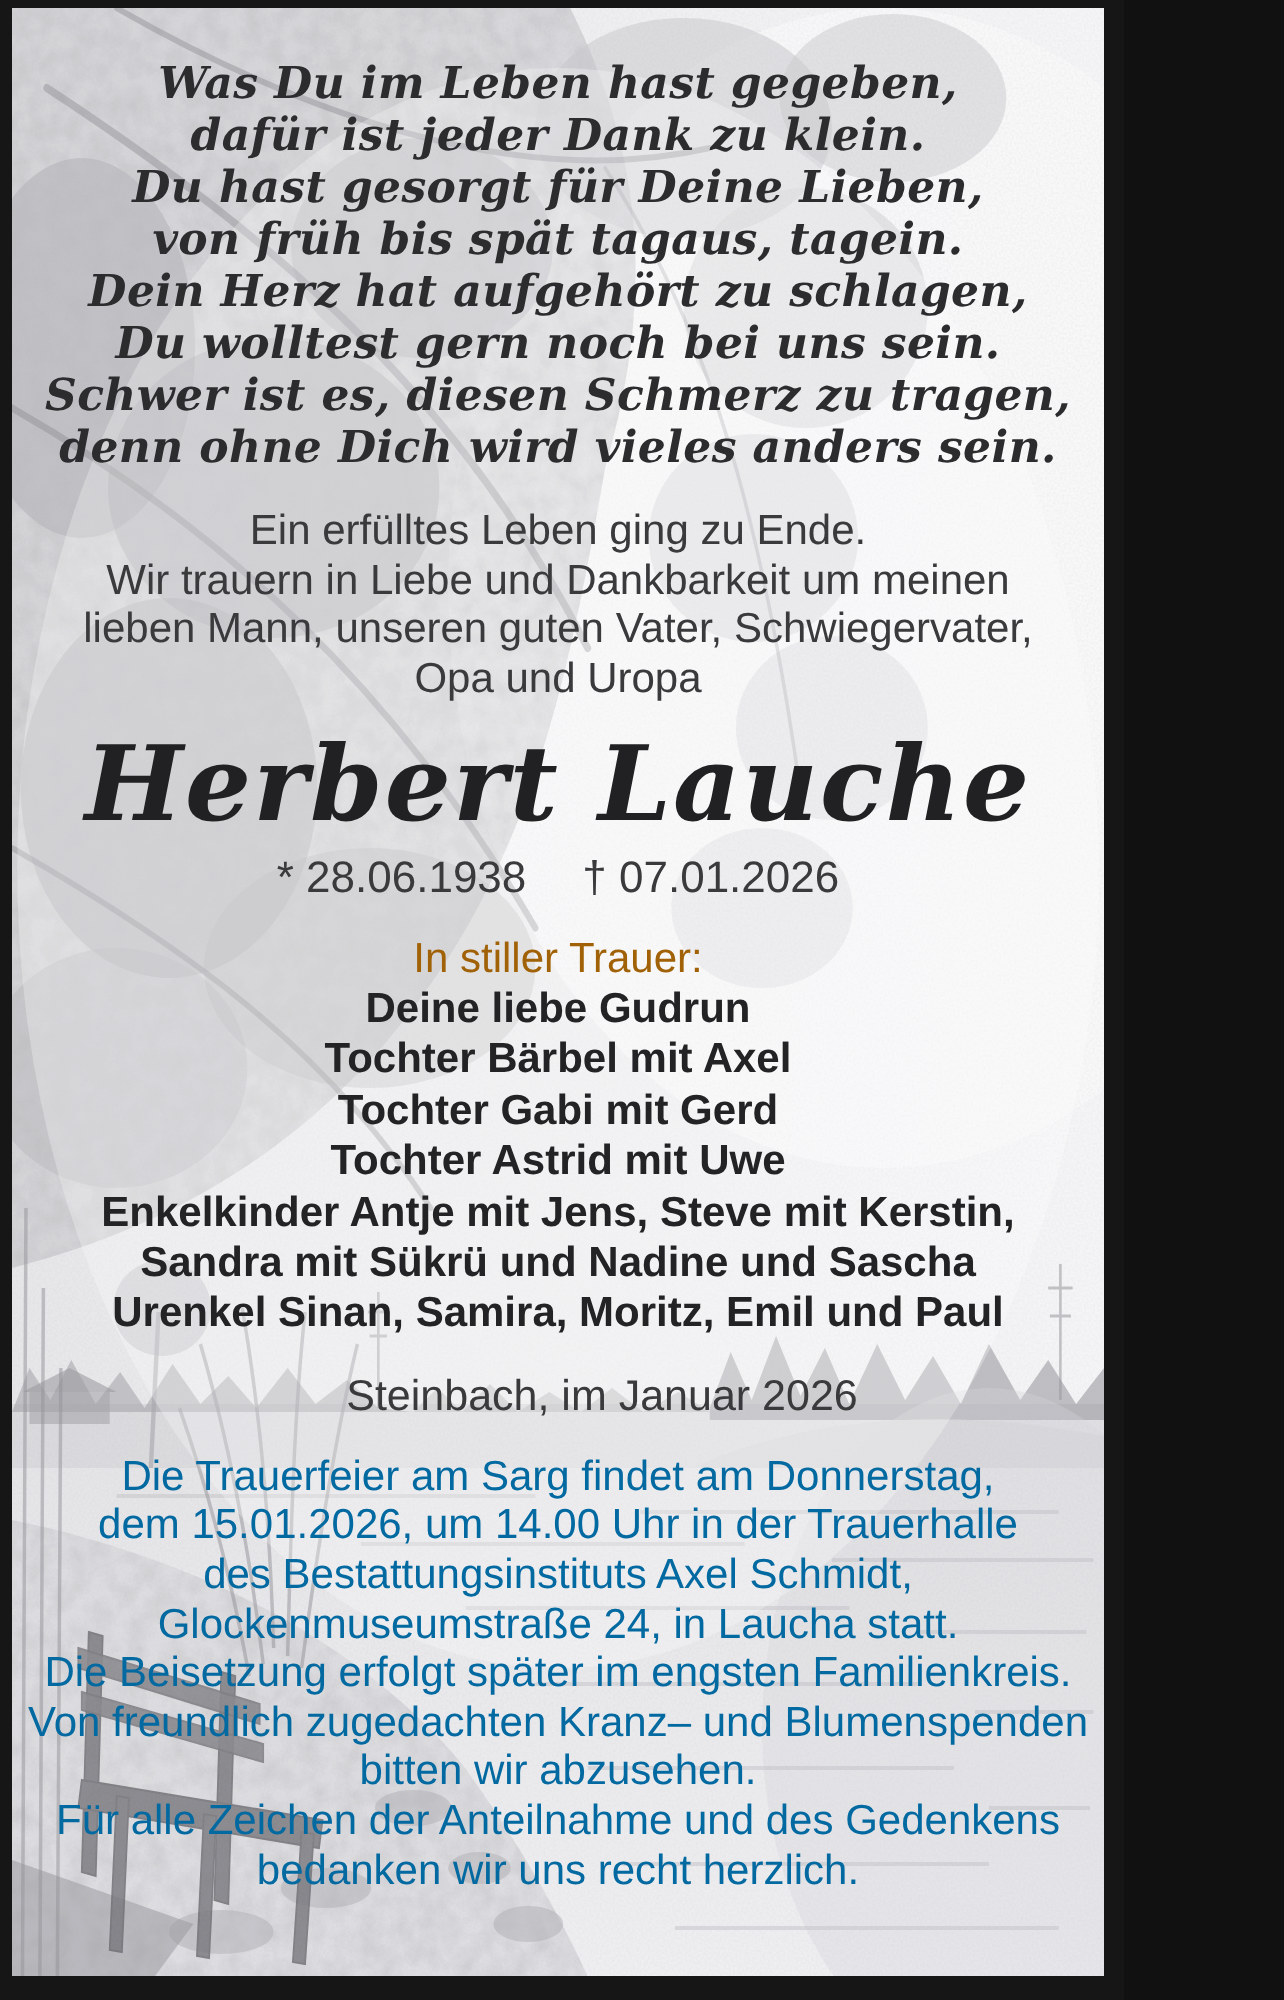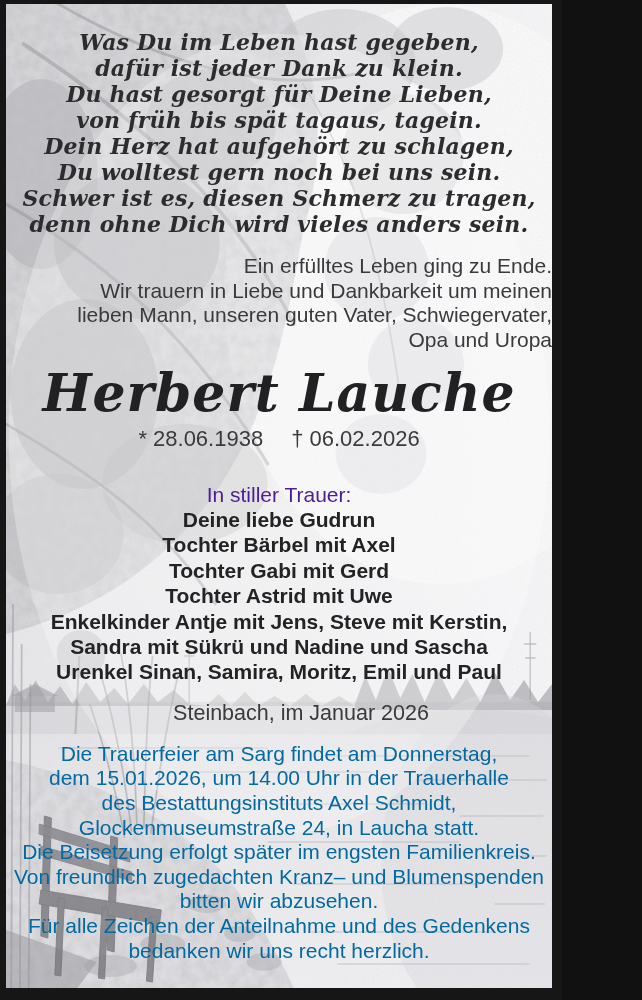--- a/index.html
+++ b/index.html
@@ -34,45 +34,44 @@
     font-size:22px;
     line-height:26px;
     color:#2c2c2e;
     letter-spacing:.2px;
   }
   .intro{
     margin-top:17px;
     font-size:21px;
     line-height:24.5px;
     color:#3a3a3c;
-    text-align:right;
   }
   .name{
     margin-top:10px;
     font-family:"DejaVu Serif", serif;
     font-style:italic;
     font-weight:600;
     font-size:52px;
     line-height:62px;
     color:#212123;
     letter-spacing:1px;
   }
   .dates{
     margin-top:2px;
     display:flex;
     justify-content:center;
     gap:28px;
     font-size:22px;
     color:#3a3a3c;
   }
   .trauer-header{
-    margin-top:30px;
+    margin-top:15px;
     font-size:21px;
     line-height:25px;
-    color:#4c1d95;
+    color:#a16207;
   }
   .mourners{
     font-weight:bold;
     font-size:21px;
     line-height:25.4px;
     color:#232325;
   }
   .dateline{
     margin-top:15px;
     font-size:21.5px;
@@ -242,21 +241,21 @@
           <div>Ein erfülltes Leben ging zu Ende.</div>
           <div>Wir trauern in Liebe und Dankbarkeit um meinen</div>
           <div>lieben Mann, unseren guten Vater, Schwiegervater,</div>
           <div>Opa und Uropa</div>
         </div>
 
       <div class="name">Herbert Lauche</div>
 
       <div class="dates">
         <span>* 28.06.1938</span>
-        <span>† 06.02.2026</span>
+        <span>† 07.01.2026</span>
       </div>
 
       <div class="trauer-header">In stiller Trauer:</div>
 
       <div class="mourners">
           <div>Deine liebe Gudrun</div>
           <div>Tochter Bärbel mit Axel</div>
           <div>Tochter Gabi mit Gerd</div>
           <div>Tochter Astrid mit Uwe</div>
           <div>Enkelkinder Antje mit Jens, Steve mit Kerstin,</div>

